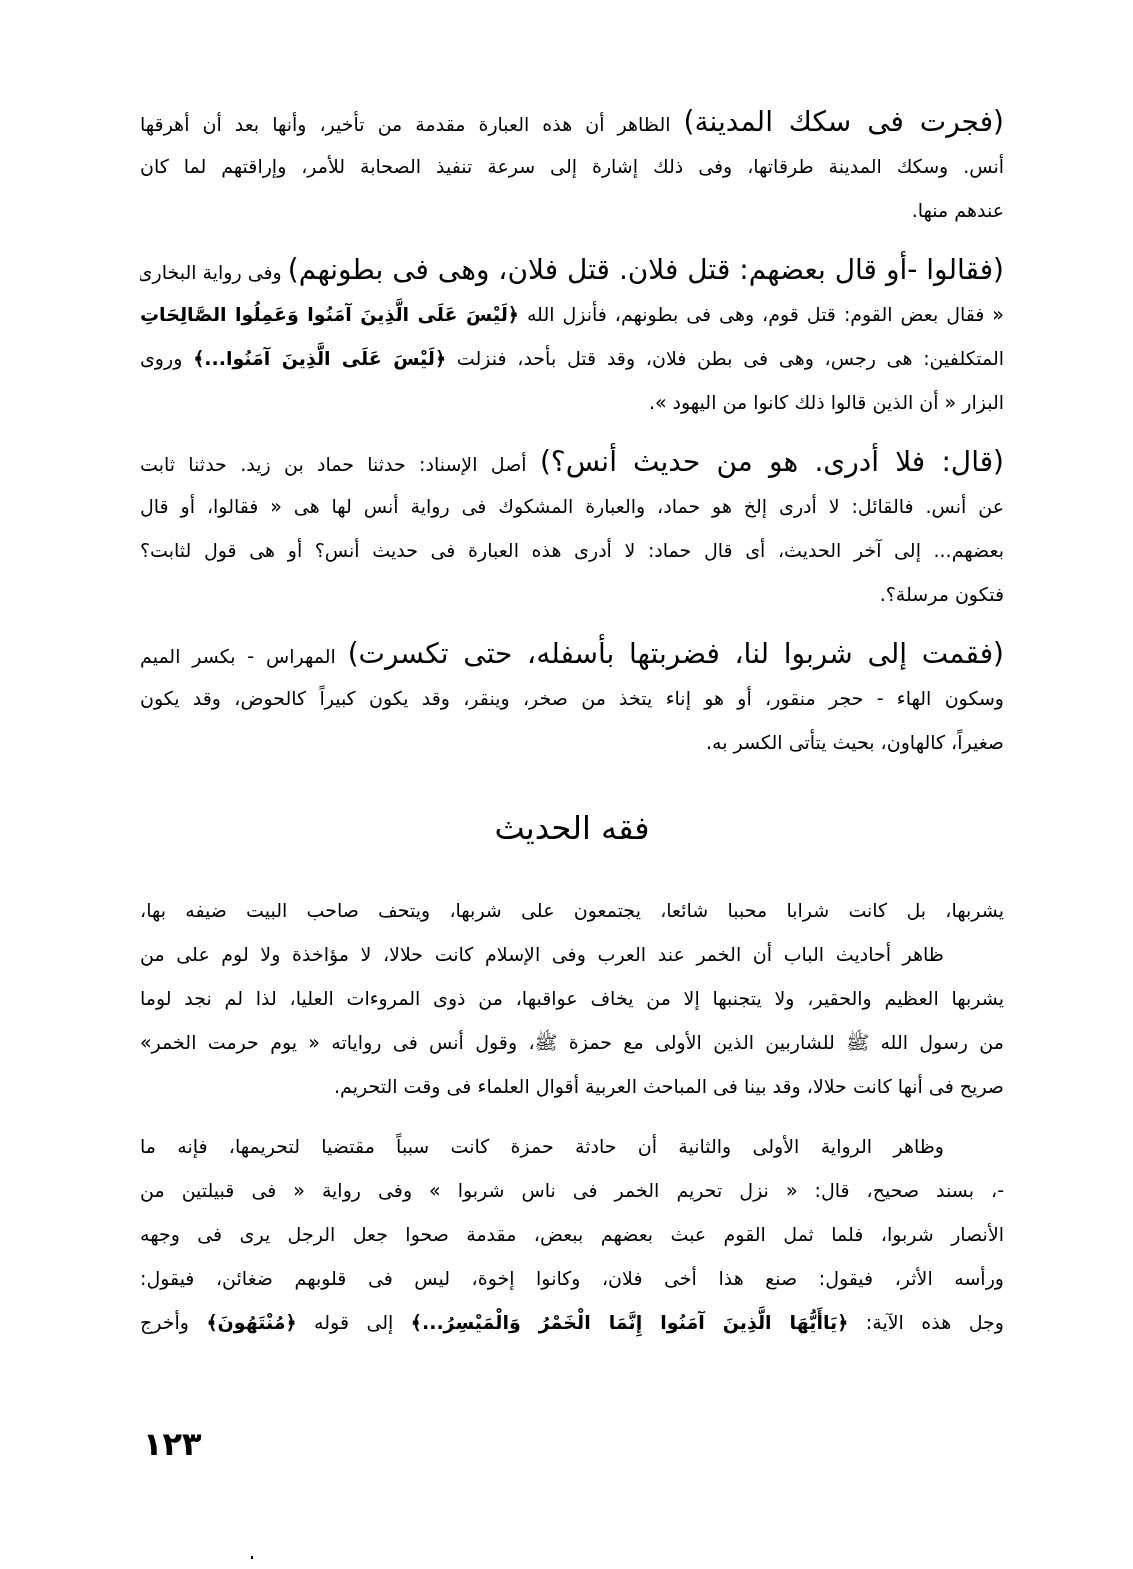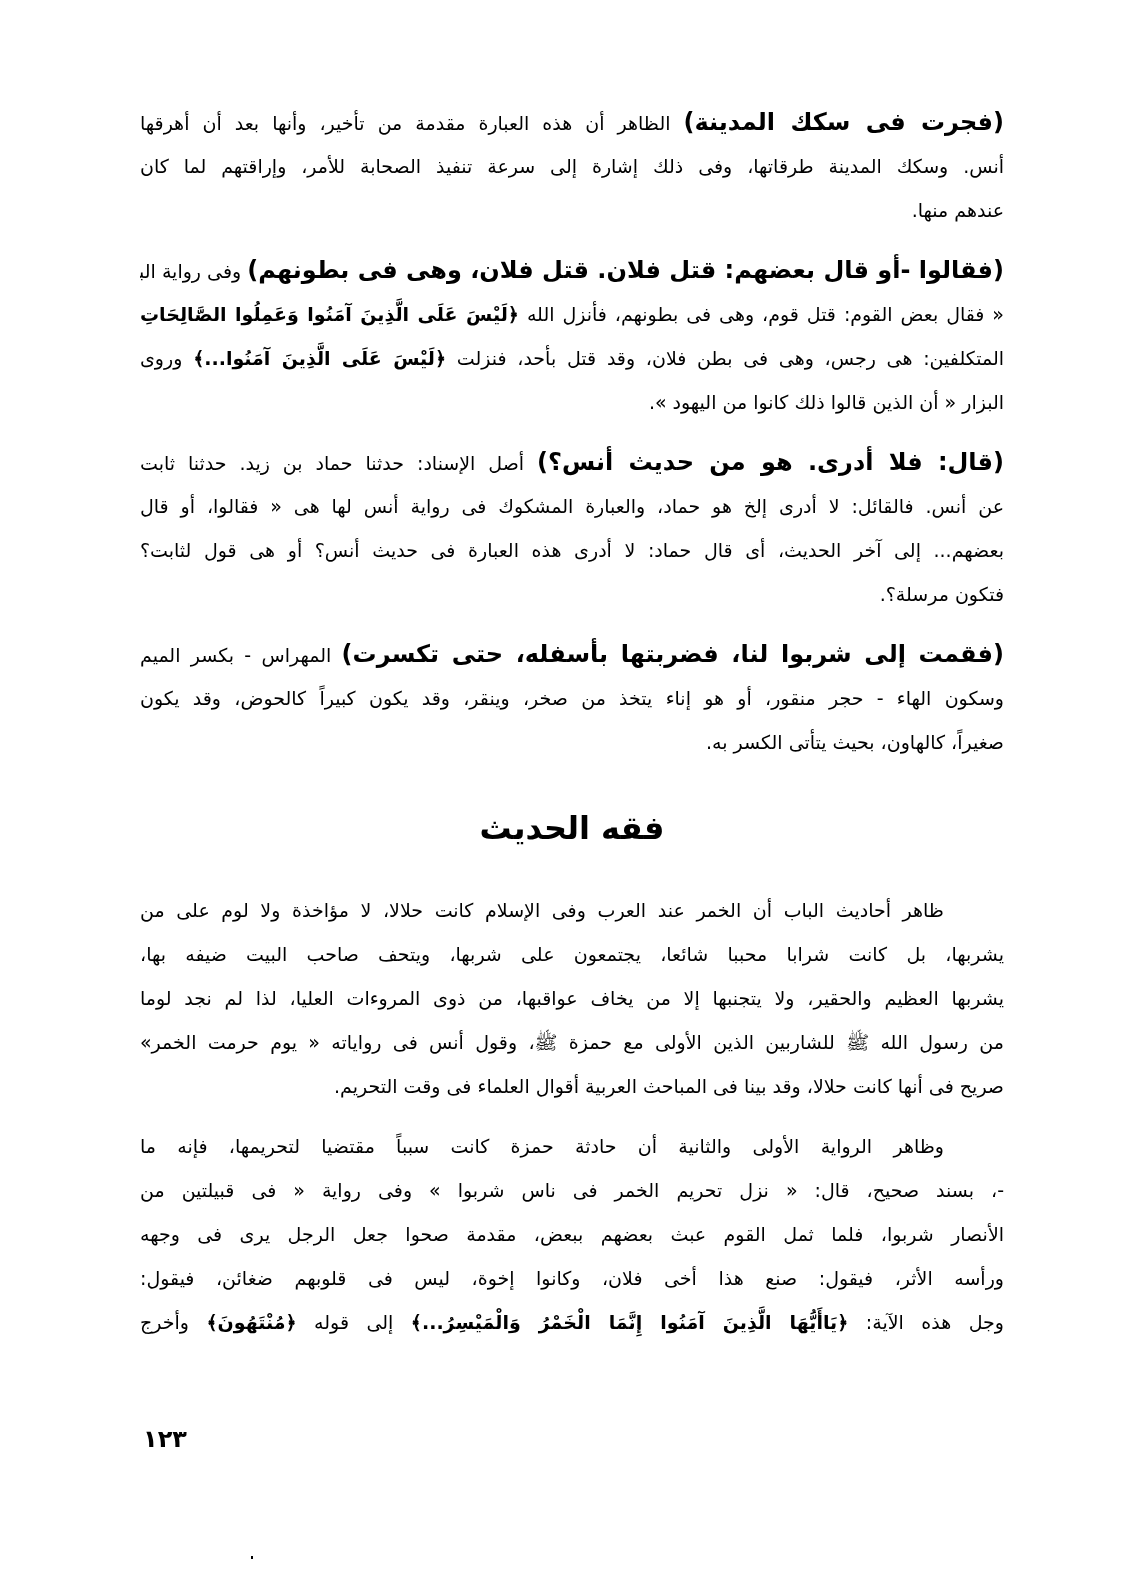--- a/index.html
+++ b/index.html
@@ -9,30 +9,30 @@
     }
     .page { position: absolute; left: 140px; top: 100px; width: 864px; }
     .para { margin: 0; }
     .line {
       display: block; height: 44px; line-height: 44px; font-size: 19px;
       white-space: nowrap; text-align: justify; text-align-last: justify;
       overflow: hidden;
     }
     .line.last { text-align-last: right; }
     .line.indent { padding-right: 60px; }
-    .b { font-weight: bold; font-size: 24px; }
+    .b { font-weight: normal; font-size: 28px; }
     .q { font-weight: bold; }
     .gap { height: 16px; }
     .heading {
-      text-align: center; font-weight: bold; font-size: 32px;
+      text-align: center; font-weight: normal; font-size: 32px;
       height: 60px; line-height: 60px; margin: 34px 0 30px 0;
     }
     .page-number {
       position: absolute; left: 143px; top: 1425px;
-      font-size: 24px; font-weight: bold; direction: rtl;
+      font-size: 32px; font-weight: bold; direction: rtl;
     }
     .speck { position: absolute; left: 251px; top: 1556px; width: 2px; height: 3px; background: #000; }
   </style>
 </head>
 <body>
 
 <div class="page">
 
   <div class="para">
     <span class="line"><span class="b">(فجرت فى سكك المدينة)</span><span> الظاهر أن  هذه العبارة مقدمة من تأخير، وأنها بعد أن أهرقها</span></span>
@@ -59,22 +59,22 @@
 
   <div class="para">
     <span class="line"><span class="b">(فقمت إلى شربوا لنا، فضربتها بأسفله، حتى تكسرت)</span><span> المهراس - بكسر الميم</span></span>
     <span class="line">وسكون الهاء - حجر منقور، أو هو إناء يتخذ من صخر، وينقر، وقد يكون كبيراً كالحوض، وقد يكون</span>
     <span class="line last">صغيراً، كالهاون، بحيث يتأتى الكسر به.</span>
   </div>
 
   <div class="heading">فقه الحديث</div>
 
   <div class="para">
+    <span class="line">يشربها، بل كانت شرابا محببا شائعا، يجتمعون على شربها، ويتحف صاحب البيت ضيفه بها،</span>
     <span class="line indent">ظاهر أحاديث الباب أن الخمر عند العرب وفى الإسلام كانت حلالا، لا مؤاخذة ولا لوم على من</span>
-    <span class="line">يشربها، بل كانت شرابا محببا شائعا، يجتمعون على شربها، ويتحف صاحب البيت ضيفه بها،</span>
     <span class="line">يشربها العظيم والحقير، ولا يتجنبها إلا من يخاف عواقبها، من ذوى المروءات العليا، لذا لم نجد لوما</span>
     <span class="line">من رسول الله ﷺ للشاربين الذين  الأولى مع حمزة ﷺ، وقول أنس فى رواياته « يوم حرمت الخمر»</span>
     <span class="line last">صريح فى أنها كانت حلالا، وقد بينا فى المباحث العربية أقوال العلماء فى وقت التحريم.</span>
   </div>
   <div class="gap"></div>
 
   <div class="para">
     <span class="line indent">وظاهر الرواية الأولى والثانية أن حادثة حمزة كانت سبباً مقتضيا لتحريمها، فإنه ما</span>
     <span class="line">-، بسند صحيح، قال: « نزل تحريم الخمر فى ناس شربوا » وفى رواية « فى قبيلتين من</span>
     <span class="line">الأنصار شربوا، فلما ثمل القوم عبث بعضهم ببعض، مقدمة صحوا جعل الرجل يرى فى وجهه</span>

